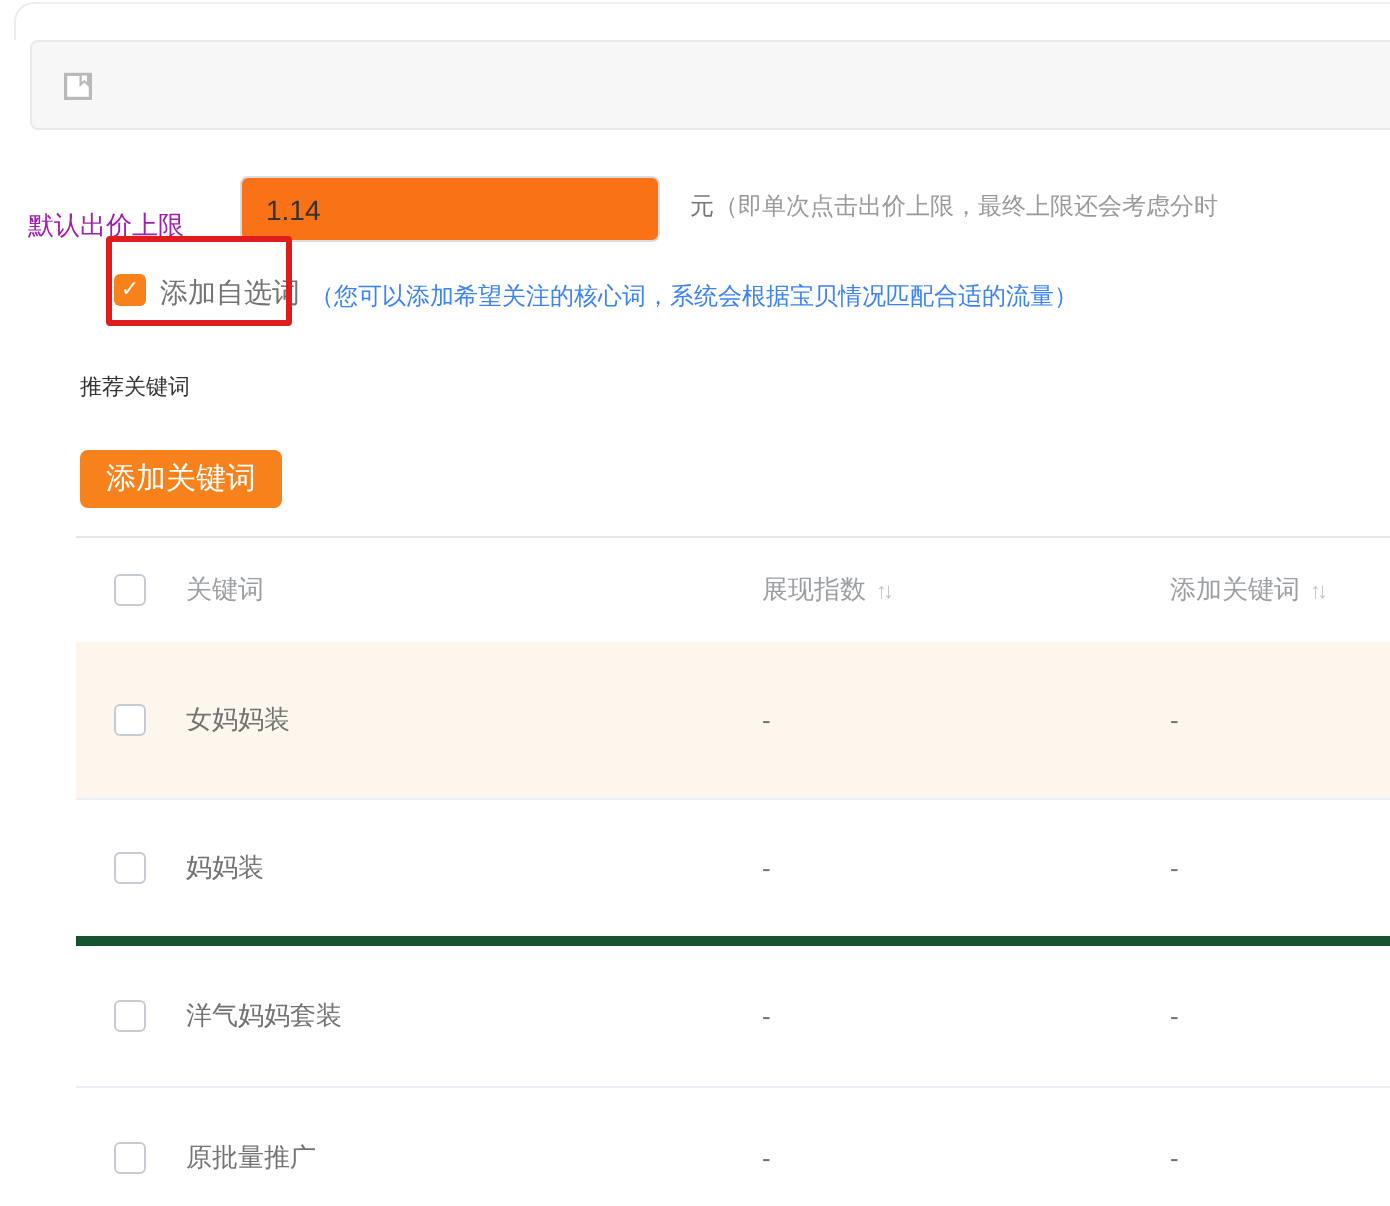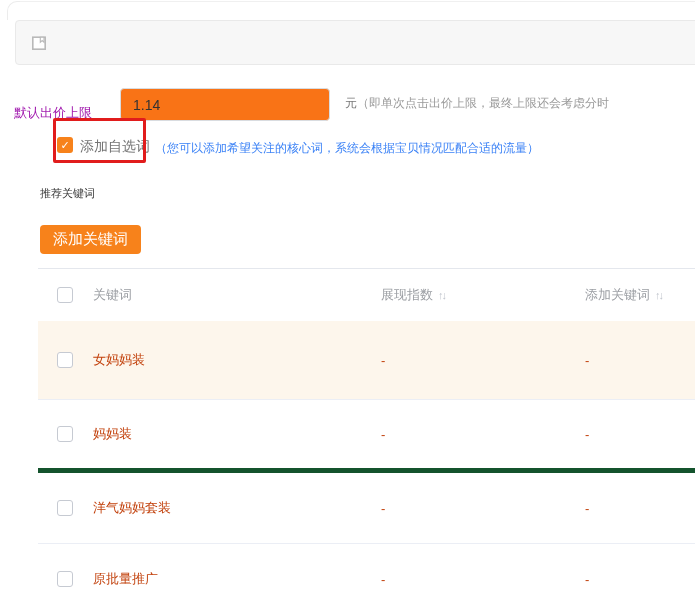--- a/index.html
+++ b/index.html
@@ -64,21 +64,21 @@
   .kw-table{
     left:38px;top:268px;width:657px;height:335px;
     border-top:1px solid #e4e7ed;overflow:hidden;
   }
   .trow{position:relative;width:100%;}
   .thead{height:52px;}
   .r1{height:78px;background:var(--row-highlight,#fdf6ec);border-bottom:1px solid #ebeef5;}
   .r2{height:68px;border-bottom:5px solid #14532d;}
   .r3{height:70px;border-bottom:1px solid #ebeef5;}
   .r4{height:70px;}
-  .cell{position:absolute;top:50%;transform:translateY(-50%);font-size:13px;color:#c2410c;white-space:nowrap;}
+  .cell{position:absolute;top:50%;transform:translateY(-50%);font-size:13px;color:#737373;white-space:nowrap;}
   .thead .cell{color:#9b9ea3;}
   .col-kw{left:55px;text-align:right;}
   .col-imp{left:343px;}
   .col-comp{left:547px;}
   .cb{
     position:absolute;top:50%;transform:translateY(-50%);left:19px;
     width:16px;height:16px;box-sizing:border-box;border:1px solid #c6cad2;
     border-radius:3px;background:#fff;cursor:pointer;
   }
   .sort{font-size:11px;color:#c0c4cc;letter-spacing:-2px;margin-left:5px;}

